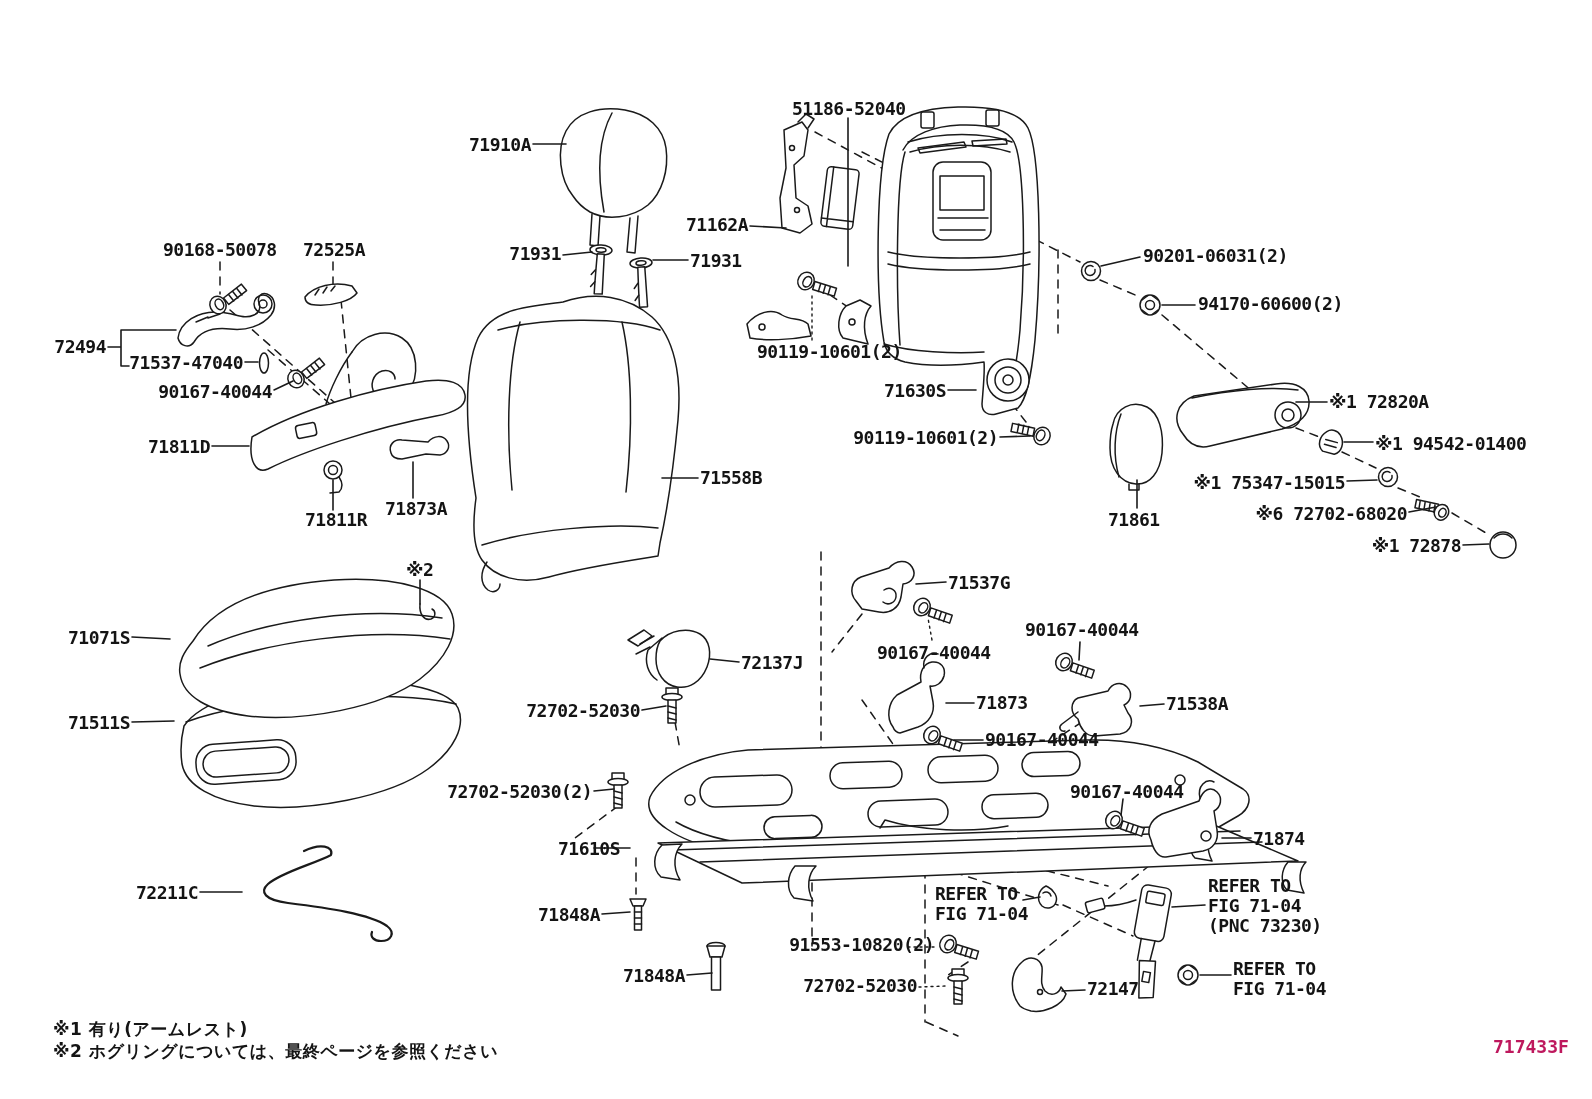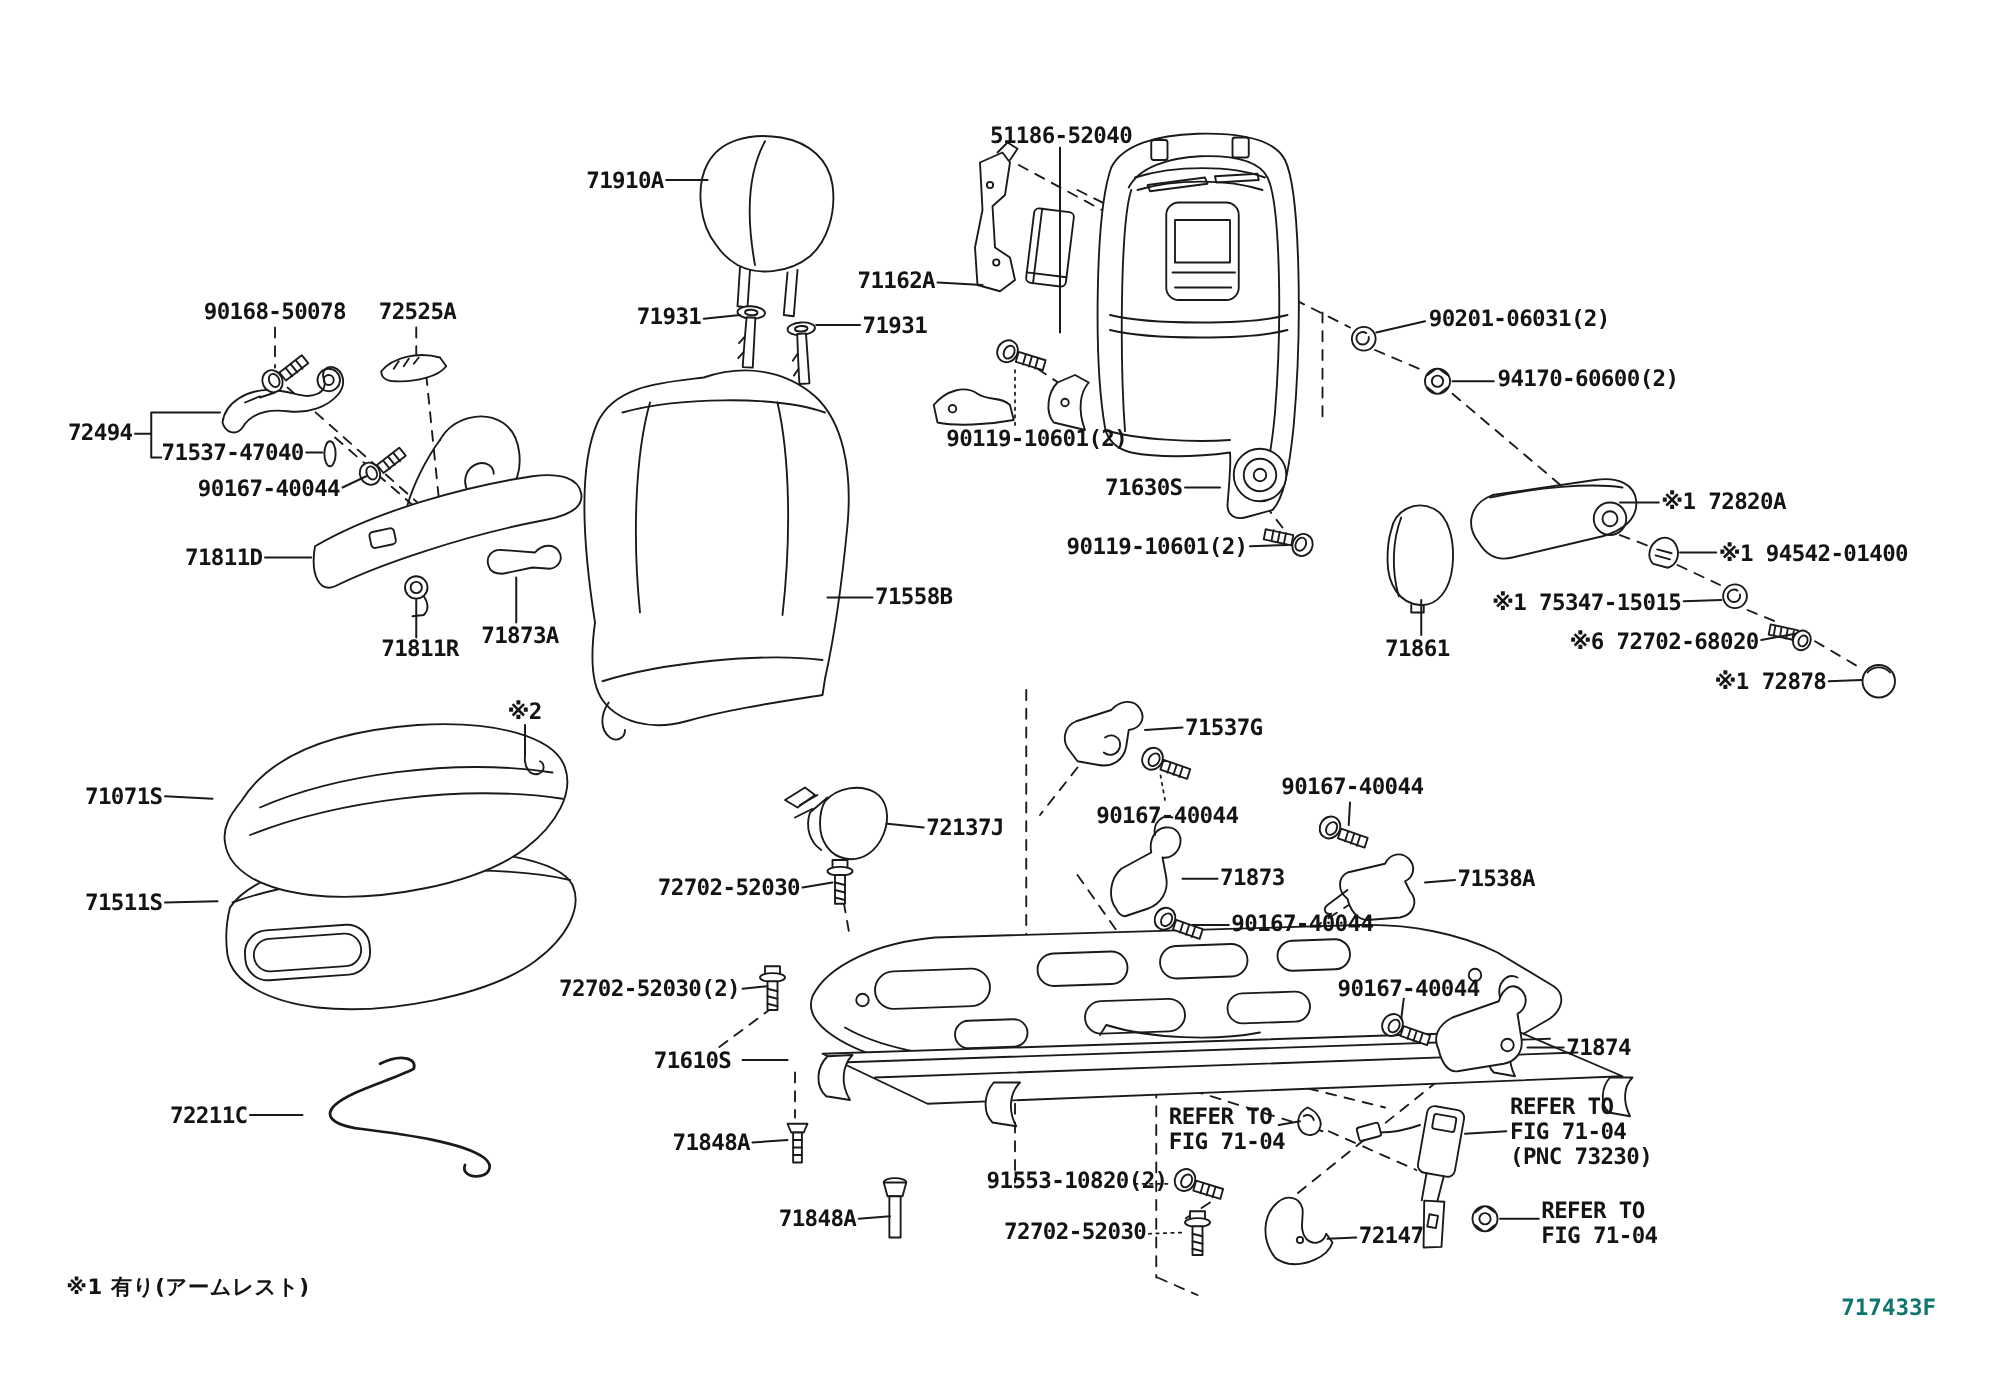--- a/index.html
+++ b/index.html
@@ -21,21 +21,22 @@
     position:absolute;
     font:700 17px "DejaVu Sans","Liberation Sans",sans-serif;
     color:#141414;
     white-space:pre;
     letter-spacing:0.5px;
     margin-top:12px;
   }
   .code-label{
     position:absolute;
     font:700 18px "DejaVu Sans Mono","Liberation Mono",monospace;
-    color:#0f766e;
+    color:#be185d;
+    margin-left:20px;
   }
 </style>
 </head>
 <body>
 
 <div id="stage">
 
 <svg id="art" width="1592" height="1099" viewBox="0 0 1592 1099" fill="none" stroke="#1a1a1a" stroke-width="1.5" stroke-linecap="round" stroke-linejoin="round">
 
   <defs>
@@ -458,21 +459,21 @@
       <div class="part-label anchor-right" style="left: 1461px; top: 536px;">※1 72878</div>
       <div class="part-label" style="left: 948px; top: 573px;">71537G</div>
       <div class="part-label" style="left: 877px; top: 643px;">90167-40044</div>
       <div class="part-label" style="left: 1025px; top: 620px;">90167-40044</div>
       <div class="part-label" style="left: 976px; top: 693px;">71873</div>
       <div class="part-label" style="left: 1166px; top: 694px;">71538A</div>
       <div class="part-label" style="left: 985px; top: 730px;">90167-40044</div>
       <div class="part-label" style="left: 741px; top: 653px;">72137J</div>
       <div class="part-label anchor-right" style="left: 640px; top: 701px;">72702-52030</div>
       <div class="part-label anchor-right" style="left: 592px; top: 782px;">72702-52030(2)</div>
-      <div class="part-label anchor-right" style="left: 585px; top: 839px;">71610S</div>
+      <div class="part-label anchor-right" style="left: 620px; top: 839px;">71610S</div>
       <div class="part-label anchor-right" style="left: 600px; top: 905px;">71848A</div>
       <div class="part-label anchor-right" style="left: 685px; top: 966px;">71848A</div>
       <div class="part-label anchor-right" style="left: 934px; top: 935px;">91553-10820(2)</div>
       <div class="part-label anchor-right" style="left: 917px; top: 976px;">72702-52030</div>
       <div class="part-label" style="left: 935px; top: 884px;">REFER TO
 FIG 71-04</div>
       <div class="part-label" style="left: 1070px; top: 782px;">90167-40044</div>
       <div class="part-label" style="left: 1253px; top: 829px;">71874</div>
       <div class="part-label" style="left: 1208px; top: 876px;">REFER TO
 FIG 71-04
@@ -480,15 +481,16 @@
       <div class="part-label" style="left: 1233px; top: 959px;">REFER TO
 FIG 71-04</div>
       <div class="part-label" style="left: 1087px; top: 979px;">72147</div>
       <div class="part-label anchor-right" style="left: 130px; top: 628px;">71071S</div>
       <div class="part-label anchor-right" style="left: 130px; top: 713px;">71511S</div>
       <div class="part-label anchor-right" style="left: 198px; top: 883px;">72211C</div>
       <div class="part-label" style="left: 406px; top: 560px;">※2</div>
     </div>
 
 <div class="note-label" style="left:53px;top:1006px;">※1 有り(アームレスト)</div>
+<div class="note-label" style="left:53px;top:1028px;">※2 ホグリングについては、最終ページを参照ください</div>
 <div class="code-label" style="left:1473px;top:1036px;">717433F</div>
 
 </div>
 
 </body></html>

